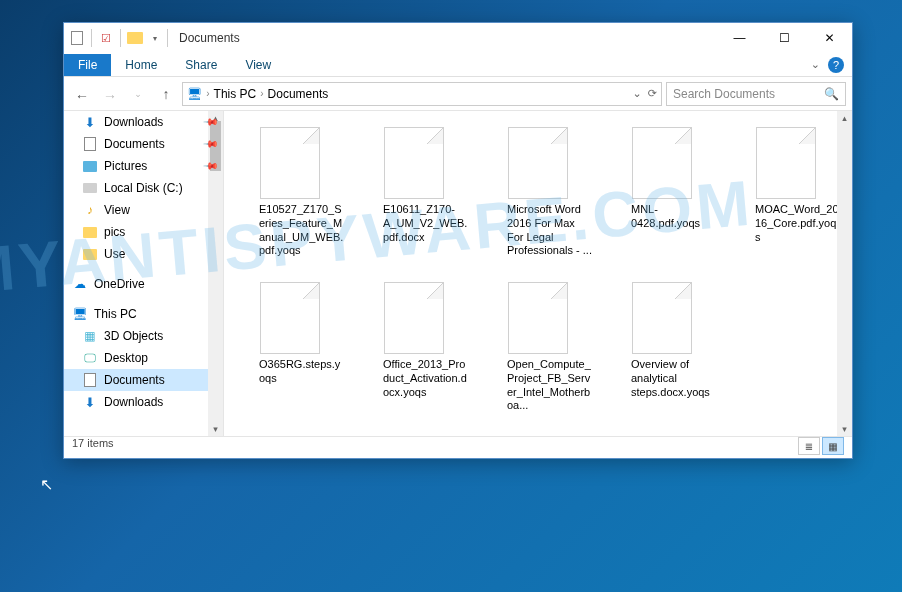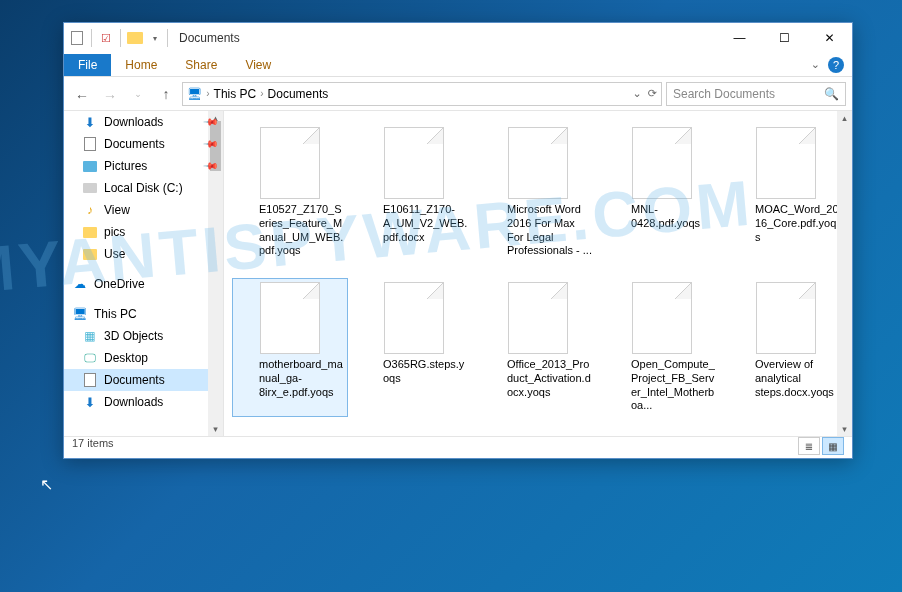--- a/index.html
+++ b/index.html
@@ -7,21 +7,21 @@
 .window { position: absolute; left: 63px; top: 22px; width: 790px; height: 437px; background: #fff; border: 1px solid #5a8fc7; box-shadow: 0 4px 20px rgba(0,0,0,0.3); display: flex; flex-direction: column; }
 .titlebar { height: 30px; background: #fff; display: flex; align-items: center; padding-left: 4px; }
 .titlebar-icons { display: flex; gap: 2px; align-items: center; }
 .ti-icon { width: 18px; height: 18px; display: flex; align-items: center; justify-content: center; font-size: 11px; }
 .title-sep { width: 1px; height: 18px; background: #ccc; margin: 0 3px; }
 .folder-mini { width: 16px; height: 12px; background: #ffd666; border-radius: 1px; position: relative; }
 .titlebar-title { margin-left: 8px; font-size: 12px; color: #333; }
 .titlebar-controls { margin-left: auto; display: flex; }
 .tc-btn { width: 45px; height: 30px; display: flex; align-items: center; justify-content: center; font-size: 12px; cursor: pointer; }
 .ribbon-tabs { height: 24px; background: #fff; display: flex; align-items: center; border-bottom: 1px solid #e0e0e0; padding-right: 8px; }
-.rtab { padding: 4px 14px; font-size: 12px; color: #a16207; cursor: pointer; }
+.rtab { padding: 4px 14px; font-size: 12px; color: #0c4a6e; cursor: pointer; }
 .rtab.file { background: #1979ca; color: #fff; }
 .ribbon-right { margin-left: auto; display: flex; align-items: center; gap: 8px; }
 .help-icon { width: 16px; height: 16px; background: #1979ca; border-radius: 50%; color: #fff; font-size: 11px; display: flex; align-items: center; justify-content: center; }
 .nav-bar { height: 34px; background: #fff; display: flex; align-items: center; padding: 0 6px; gap: 4px; border-bottom: 1px solid #e5e5e5; }
 .nav-btn { width: 24px; height: 24px; display: flex; align-items: center; justify-content: center; color: #555; cursor: pointer; font-size: 14px; }
 .nav-btn.disabled { color: #bbb; }
 .address-bar { flex: 1; height: 24px; border: 1px solid #ccc; display: flex; align-items: center; padding: 0 4px; font-size: 12px; }
 .crumb { padding: 0 4px; cursor: pointer; }
 .crumb-sep { color: #888; font-size: 10px; }
 .addr-right { margin-left: auto; display: flex; gap: 6px; color: #666; font-size: 11px; }
@@ -228,24 +228,20 @@
             <div class="file-label">Microsoft Word 2016 For Max For Legal Professionals - ...</div>
           </div>
           <div class="file-item">
             <div class="file-thumb"></div>
             <div class="file-label">MNL-0428.pdf.yoqs</div>
           </div>
           <div class="file-item">
             <div class="file-thumb"></div>
             <div class="file-label">MOAC_Word_2016_Core.pdf.yoqs</div>
           </div>
-          <div class="file-item selected">
-            <div class="file-thumb"></div>
-            <div class="file-label">motherboard_manual_ga-8irx_e.pdf.yoqs</div>
-          </div>
           <div class="file-item">
             <div class="file-thumb"></div>
             <div class="file-label">O365RG.steps.yoqs</div>
           </div>
           <div class="file-item">
             <div class="file-thumb"></div>
             <div class="file-label">Office_2013_Product_Activation.docx.yoqs</div>
           </div>
           <div class="file-item">
             <div class="file-thumb"></div>

